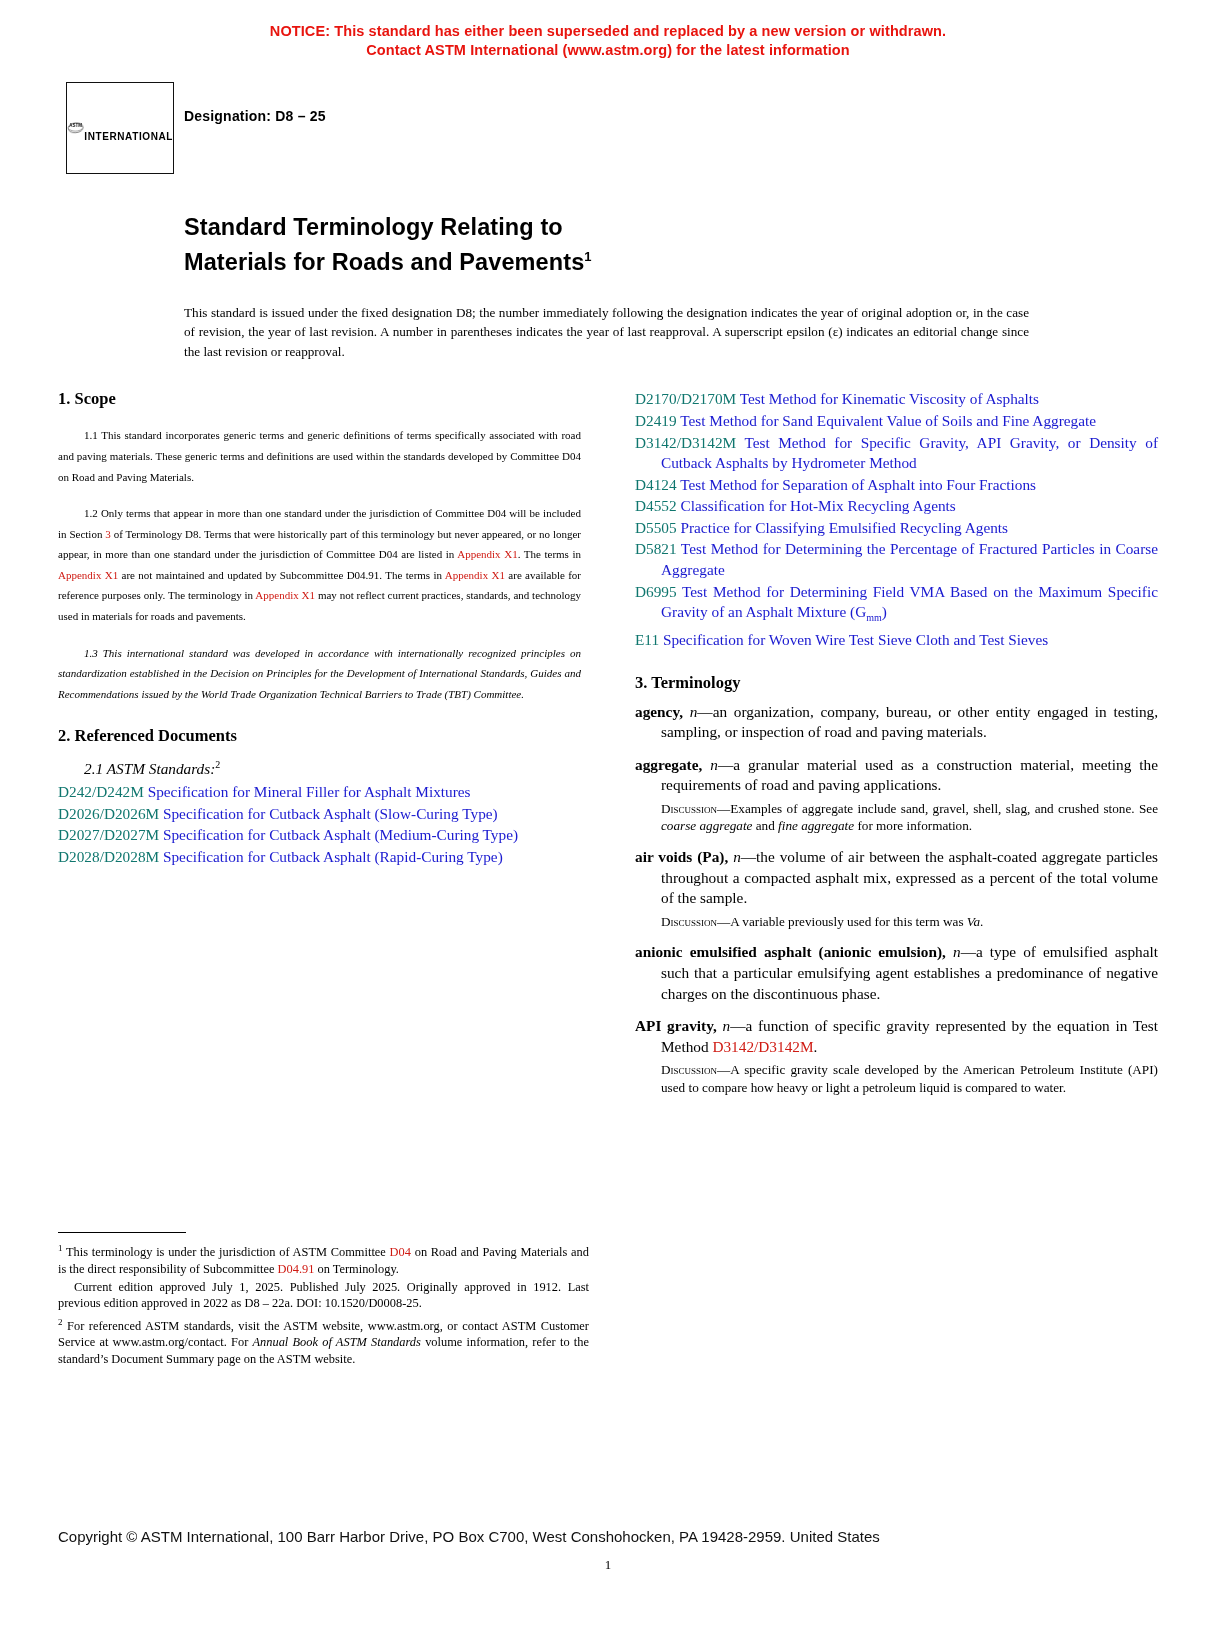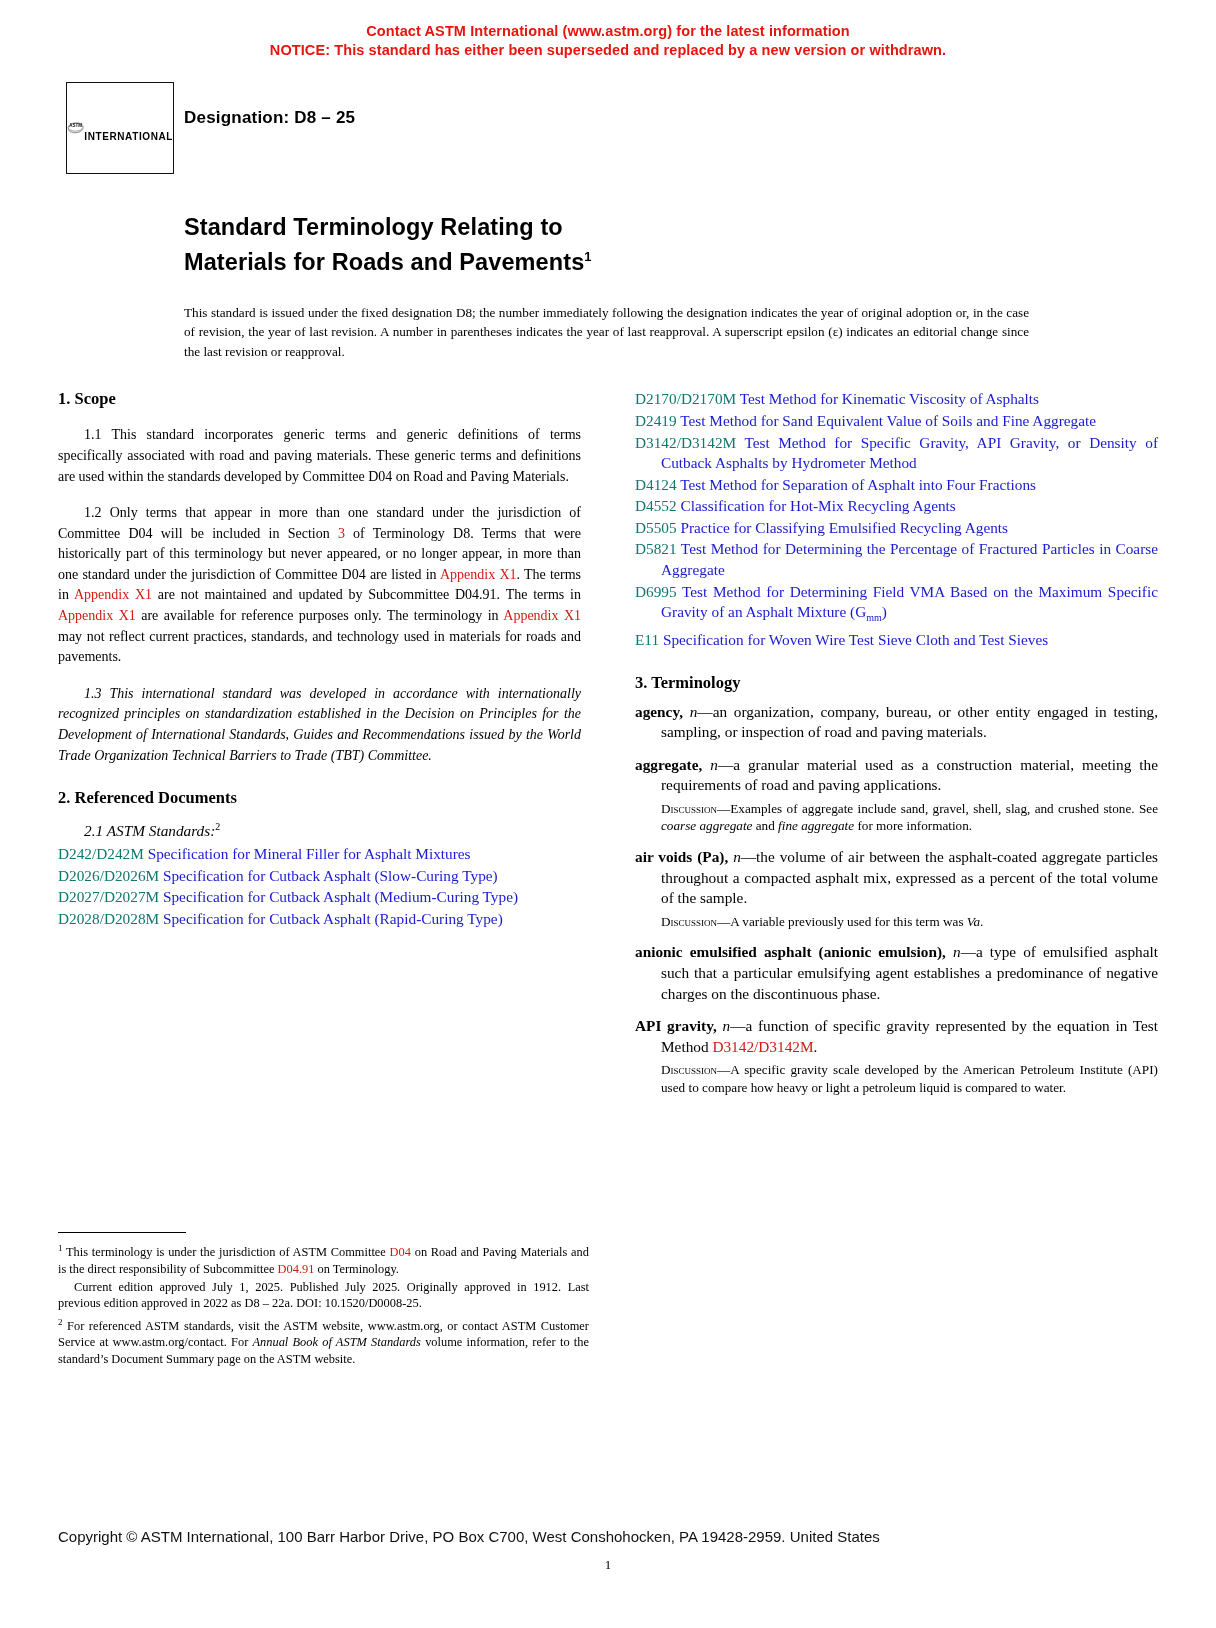--- a/index.html
+++ b/index.html
@@ -58,21 +58,21 @@
     font-size: 10px;
     letter-spacing: 0.6px;
     margin-top: 17px;
   }
   .designation {
     position: absolute;
     left: 126px;
     top: 26px;
     font-family: "Liberation Sans", sans-serif;
     font-weight: bold;
-    font-size: 17px;
+    font-size: 14px;
     letter-spacing: 0.2px;
   }
   
   .titleblock {
     margin-left: 126px;
     margin-top: 38px;
   }
   .doc-title {
     font-family: "Liberation Sans", sans-serif;
     font-weight: bold;
@@ -102,21 +102,21 @@
   h2.sec {
     font-family: "Liberation Serif", serif;
     font-weight: bold;
     font-size: 16.5px;
     margin: 0 0 9px 0;
     padding-left: 10px;
     text-indent: -10px;
   }
   h2.sec.spaced { margin-top: 22px; }
   p.body {
-    font-size: 14px;
+    font-size: 11px;
     line-height: 20.6px;
     text-align: justify;
     margin: 16px 0 11px 0;
     text-indent: 26px;
   }
   p.italic { font-style: italic; }
   .ref {
     color: #cf1a12;
   }
   
@@ -201,22 +201,22 @@
     text-align: center;
     font-size: 13px;
   }
 </style>
 </head>
 <body>
 
 <div class="page">
 
   <div class="notice">
+    <div>NOTICE: This standard has either been superseded and replaced by a new version or withdrawn.</div>
     <div>Contact ASTM International (www.astm.org) for the latest information</div>
-    <div>NOTICE: This standard has either been superseded and replaced by a new version or withdrawn.</div>
   </div>
 
   <div class="masthead">
     <div class="logo-box">
       <svg width="96" height="66" viewBox="0 0 96 66">
         <ellipse cx="48" cy="32" rx="42" ry="27" fill="none" stroke="#111" stroke-width="2"></ellipse>
         <ellipse cx="48" cy="32" rx="42" ry="27" fill="none" stroke="#111" stroke-width="1" transform="rotate(-18 48 32)"></ellipse>
         <text x="48" y="30" font-family="Liberation Sans, sans-serif" font-size="25" font-weight="bold" text-anchor="middle" fill="#111">ASTM</text>
         <path d="M12 40 C32 54, 64 54, 84 38" fill="none" stroke="#111" stroke-width="2"></path>
       </svg>

